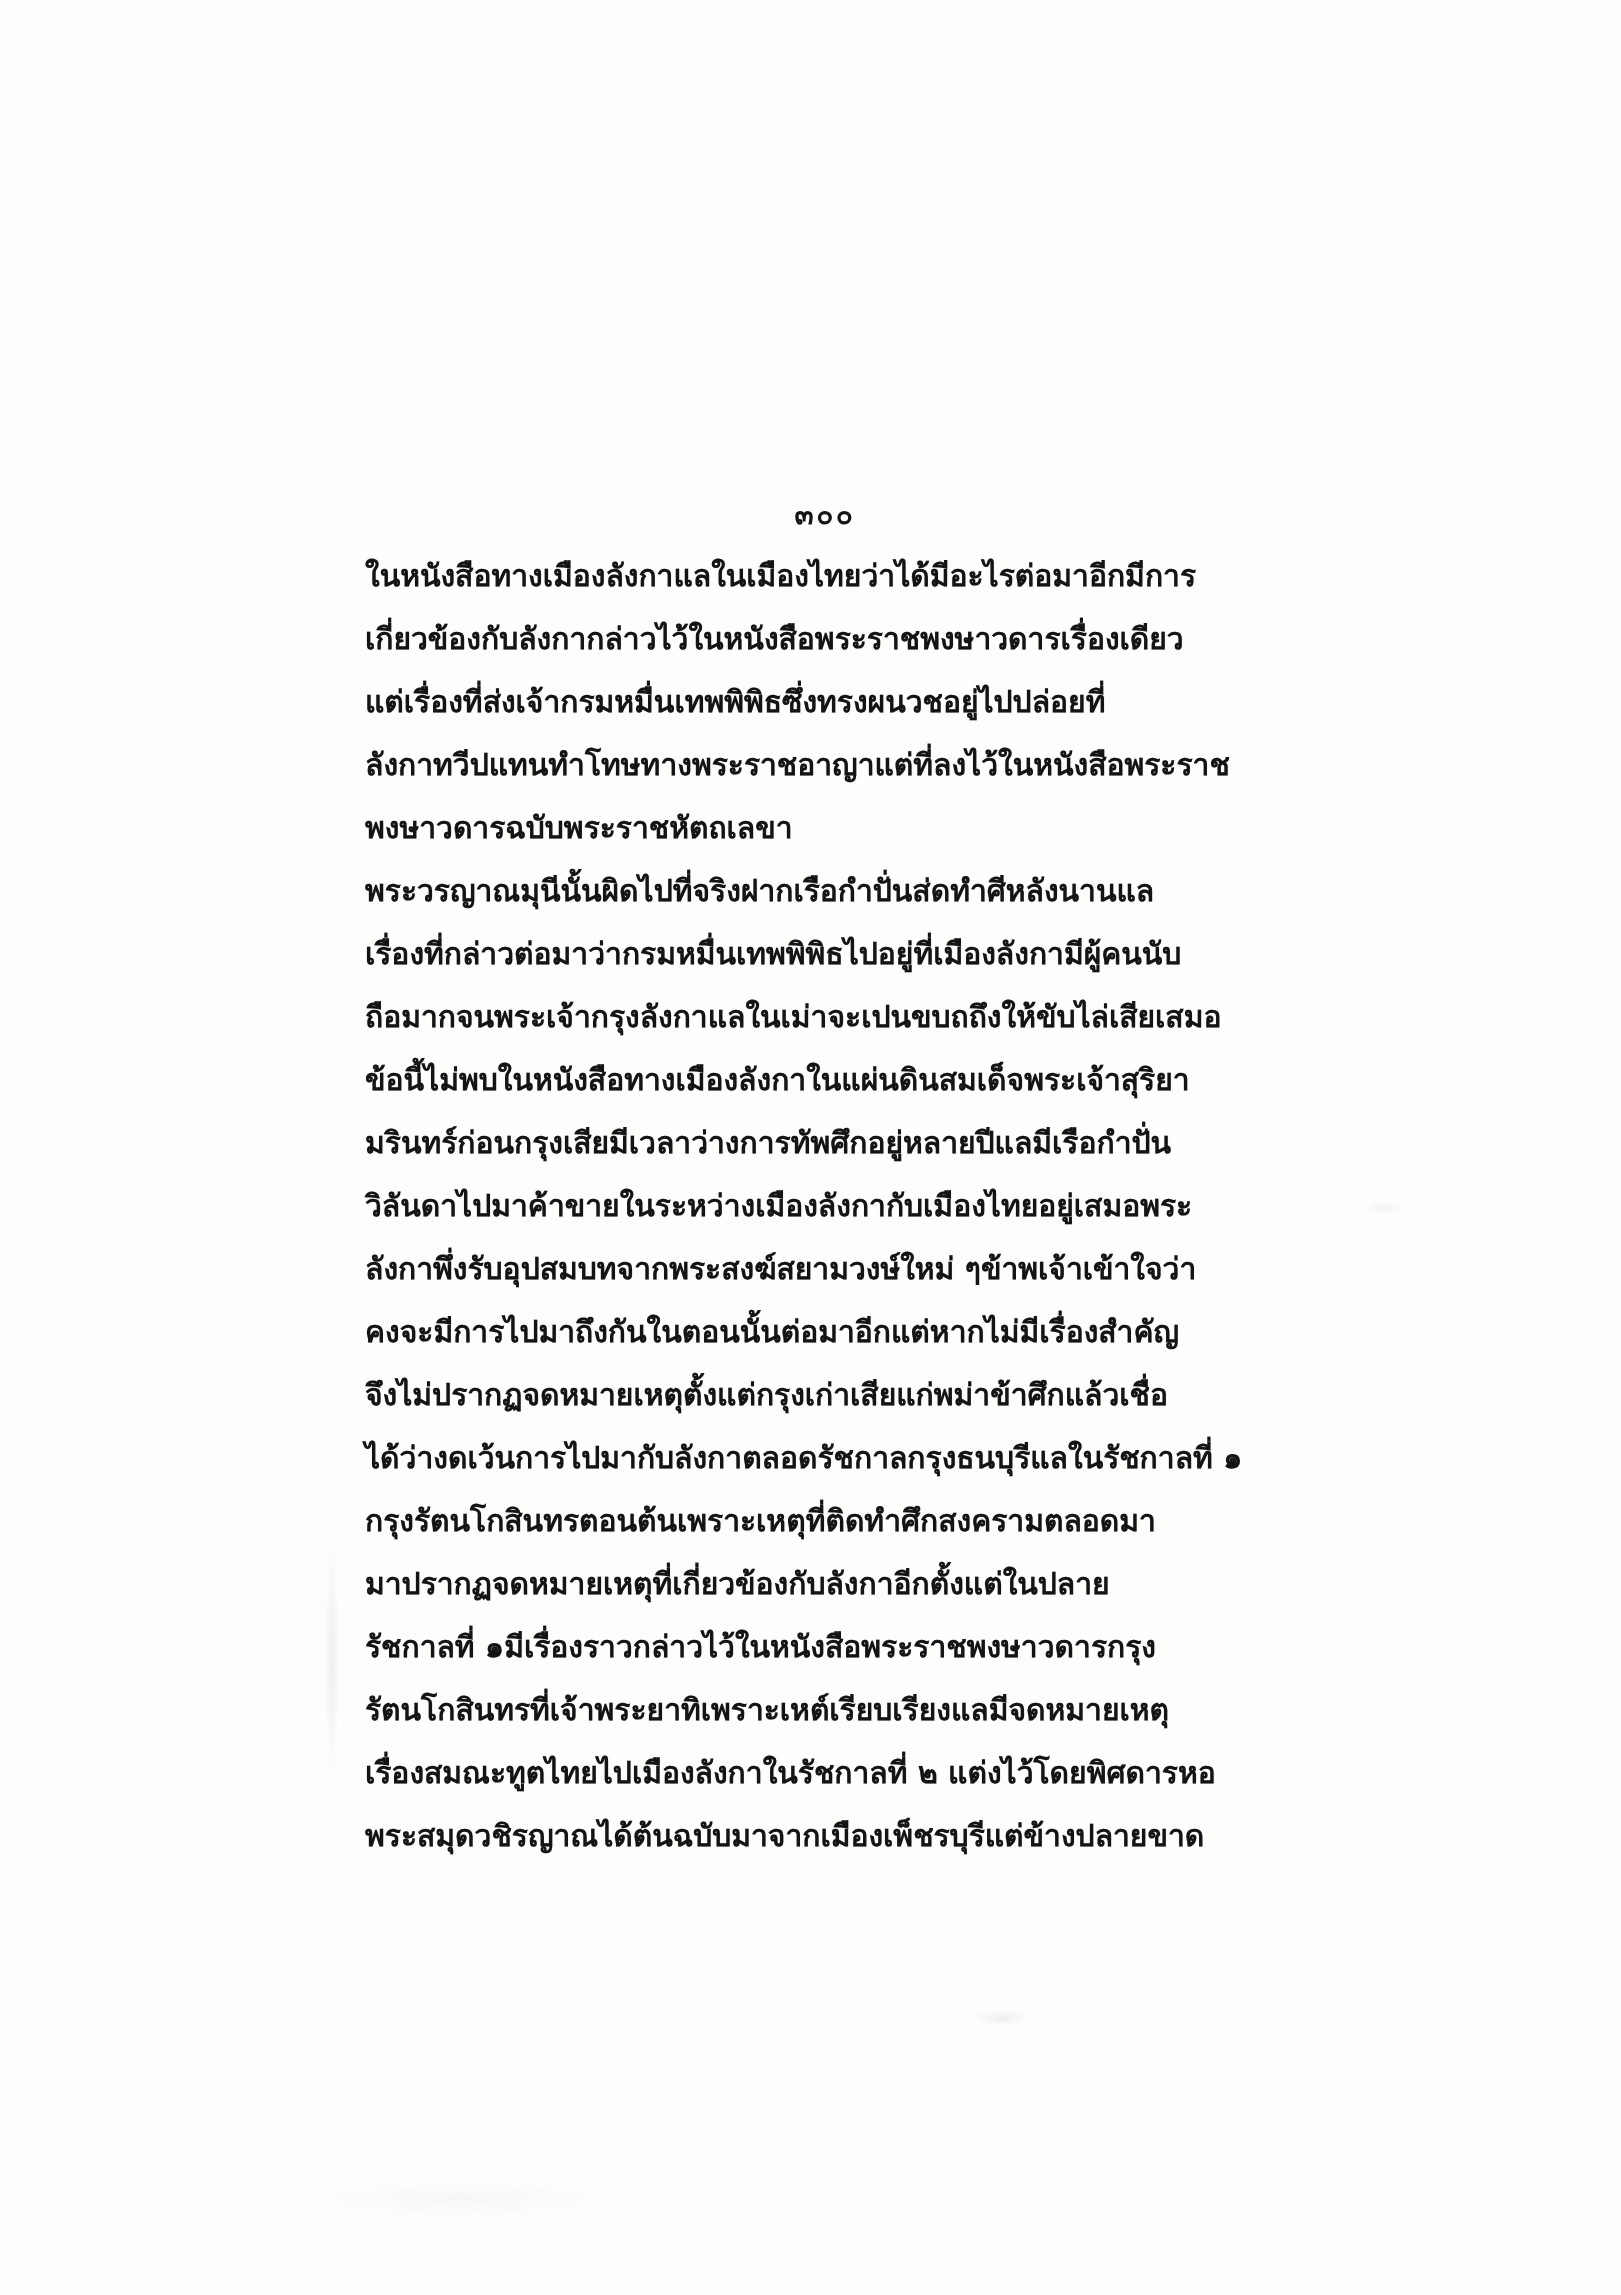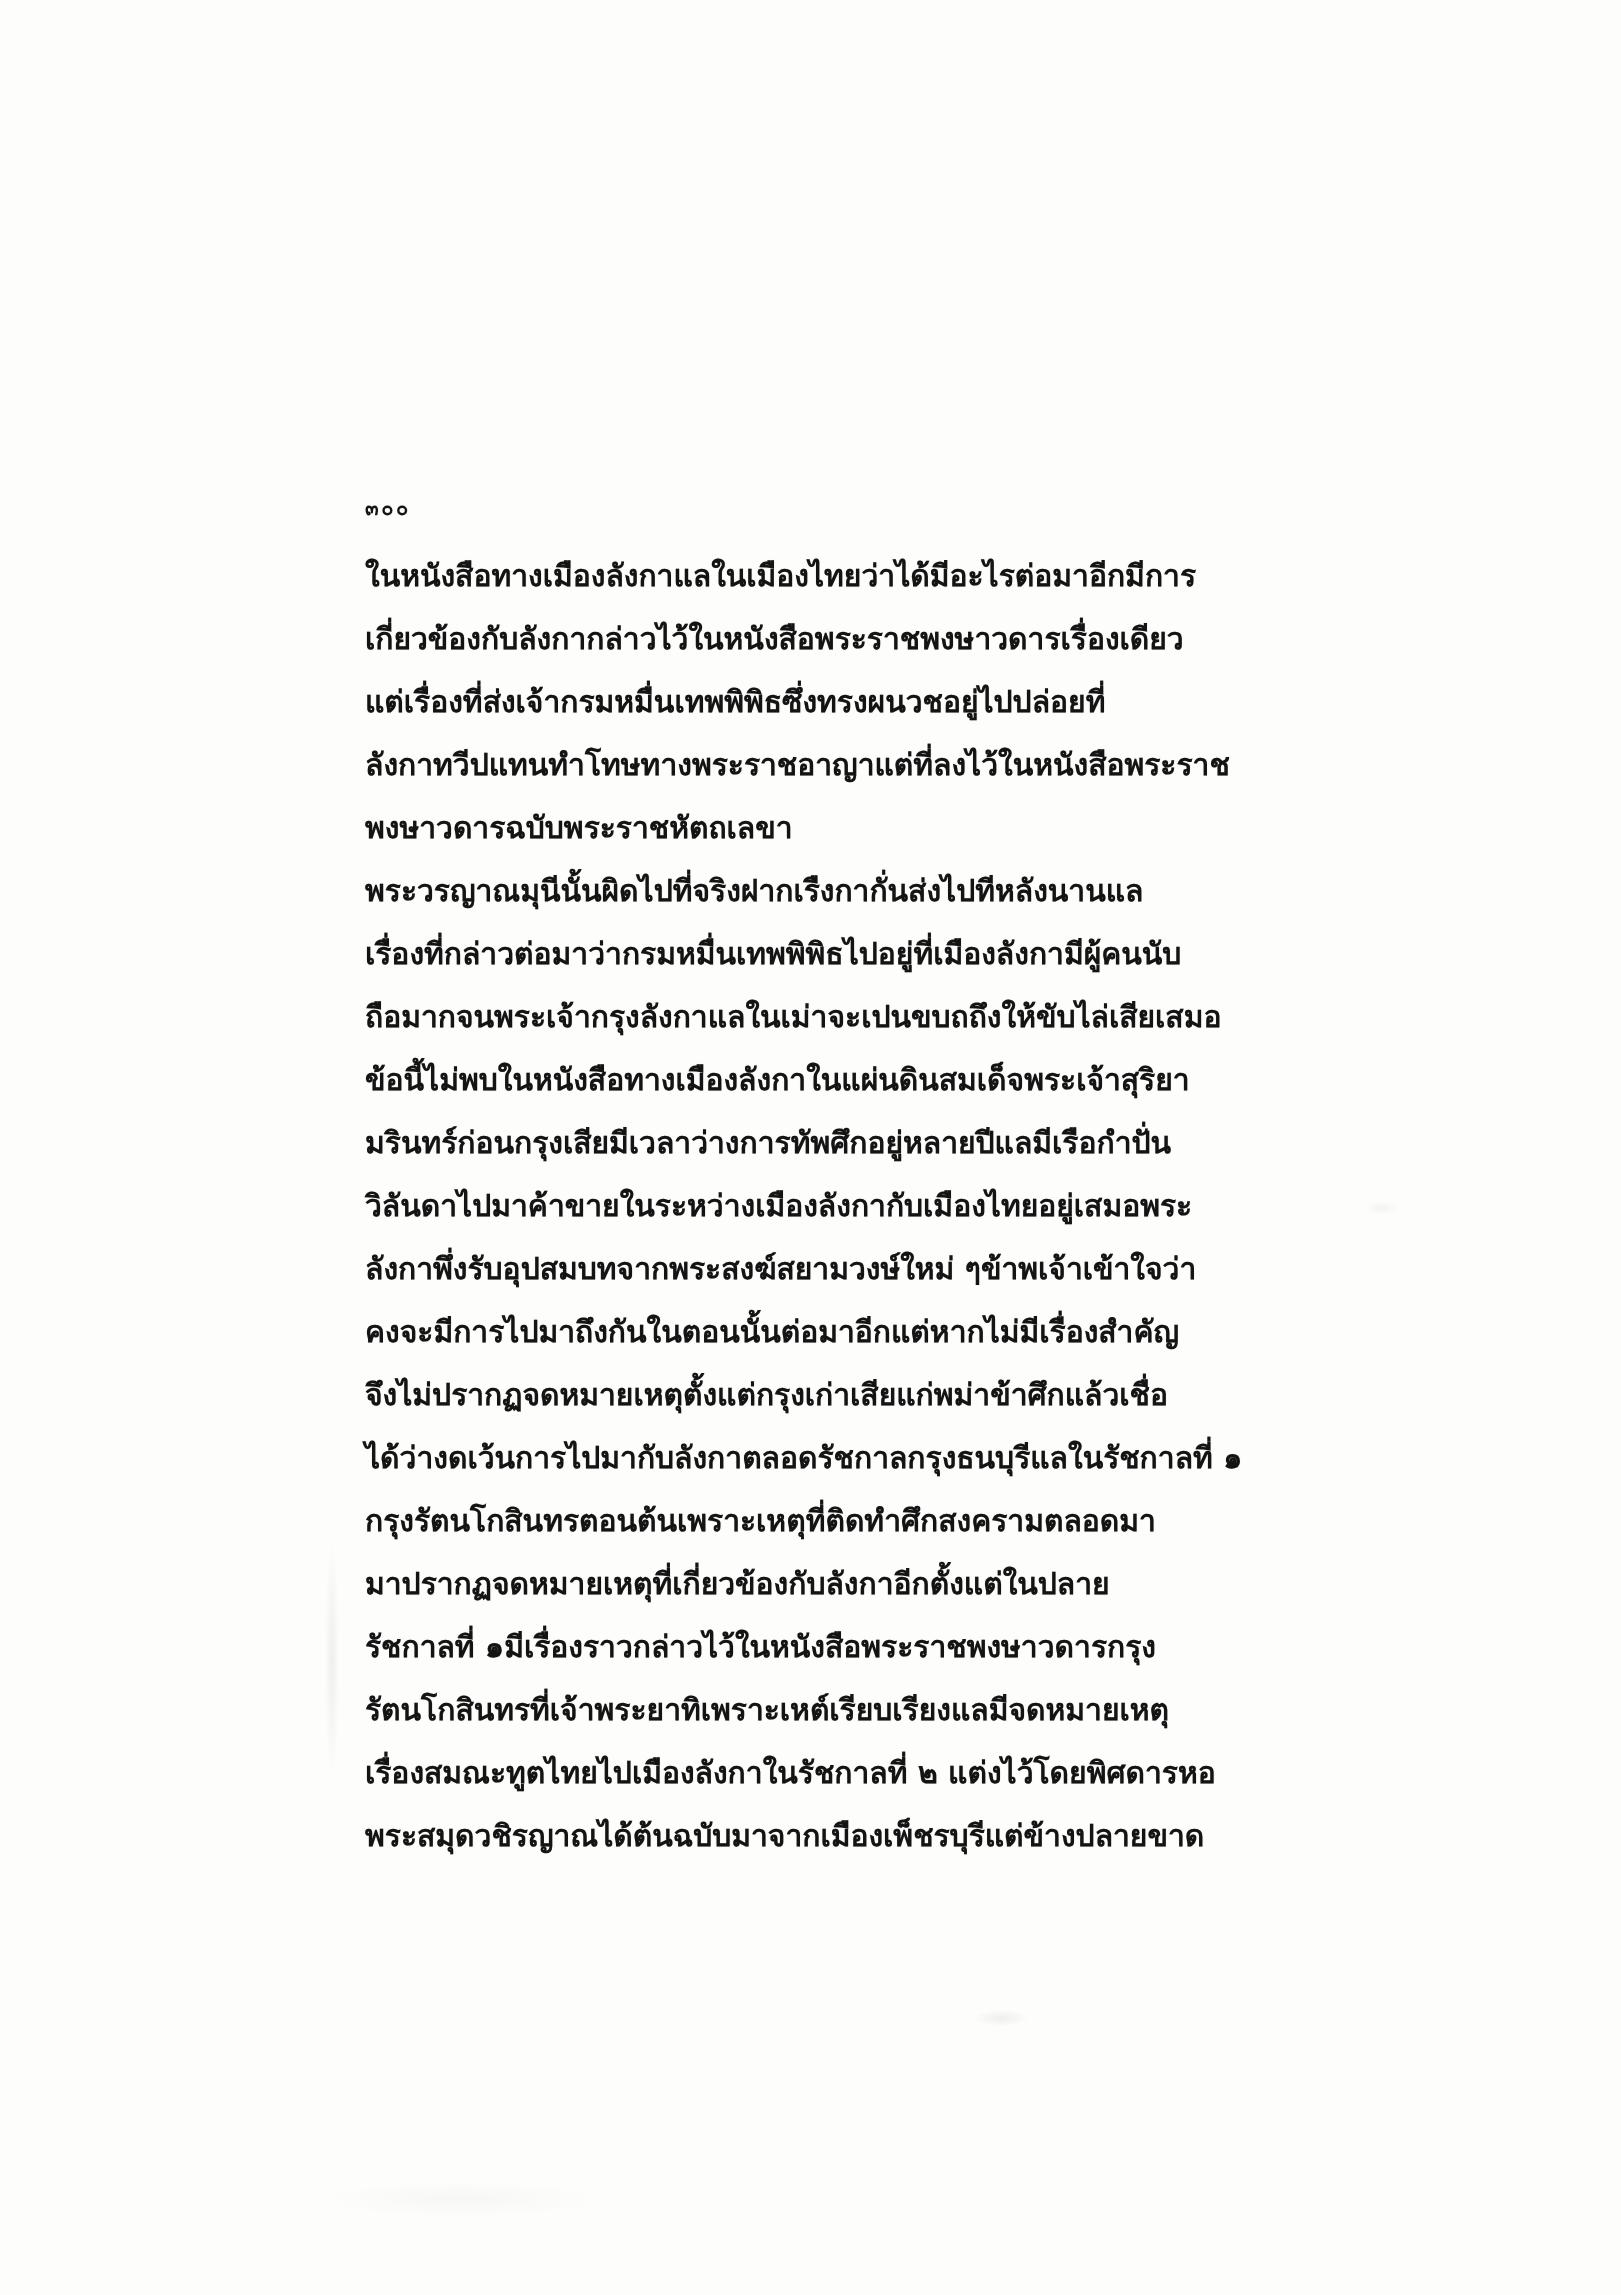--- a/index.html
+++ b/index.html
@@ -29,21 +29,22 @@
       radial-gradient(ellipse 10.5px 171px at 332px 1659px, rgba(110,110,110,0.10), transparent 70%),
       radial-gradient(ellipse 39px 12px at 1001px 2018px, rgba(110,110,110,0.10), transparent 70%),
       radial-gradient(ellipse 26px 9.2px at 1382px 1208px, rgba(120,120,120,0.08), transparent 70%),
       radial-gradient(ellipse 197px 26px at 461px 2199px, rgba(130,130,130,0.05), transparent 70%);
   }
   .page-number {
     position: absolute;
     top: 492px;
     left: 365px;
     width: 920px;
-    font-size: 20px;
+    text-align: center;
+    font-size: 28px;
     font-weight: 700;
     color: #141414;
     letter-spacing: 2.6px;
   }
   .text-block {
     position: absolute;
     top: 544px;
     left: 365px;
     width: 920px;
     color: #141414;
@@ -67,21 +68,21 @@
 <body>
 
 <div class="scan-page">
   <div class="page-number">๓๐๐</div>
   <div class="text-block" style="color: rgb(20, 20, 20);">
       <div class="line"><span class="seg">ในหนังสือทางเมืองลังกาแลในเมืองไทย</span><span class="seg">ว่าได้มีอะไรต่อมาอีก</span><span class="seg">มีการ</span></div>
       <div class="line"><span class="seg">เกี่ยวข้องกับลังกา</span><span class="seg">กล่าวไว้ในหนังสือพระราชพงษาวดารเรื่องเดียว</span></div>
       <div class="line"><span class="seg">แต่เรื่องที่ส่งเจ้ากรมหมื่นเทพพิพิธ</span><span class="seg">ซึ่งทรงผนวชอยู่</span><span class="seg">ไปปล่อยที่</span></div>
       <div class="line"><span class="seg">ลังกาทวีปแทนทำโทษทางพระราชอาญา</span><span class="seg">แต่ที่ลงไว้ในหนังสือพระราช</span></div>
       <div class="line"><span class="seg">พงษาวดารฉบับพระราชหัตถเลขา</span></div>
-      <div class="line"><span class="seg">พระวรญาณมุนีนั้นผิดไป</span><span class="seg">ที่จริงฝากเรืงกากั่นส่งไปทีหลังนาน</span><span class="seg">แล</span></div>
+      <div class="line"><span class="seg">พระวรญาณมุนีนั้นผิดไป</span><span class="seg">ที่จริงฝากเรือกำปั่นส่ดทำศีหลังนาน</span><span class="seg">แล</span></div>
       <div class="line"><span class="seg">เรื่องที่กล่าวต่อมาว่า</span><span class="seg">กรมหมื่นเทพพิพิธไปอยู่ที่เมืองลังกา</span><span class="seg">มีผู้คนนับ</span></div>
       <div class="line"><span class="seg">ถือมาก</span><span class="seg">จนพระเจ้ากรุงลังกาแลในเม่าจะเปนขบถ</span><span class="seg">ถึงให้ขับไล่เสีย</span><span class="seg">เสมอ</span></div>
       <div class="line"><span class="seg">ข้อนี้</span><span class="seg">ไม่พบในหนังสือทางเมืองลังกา</span><span class="seg">ในแผ่นดินสมเด็จพระเจ้าสุริยา</span></div>
       <div class="line"><span class="seg">มรินทร์</span><span class="seg">ก่อนกรุงเสีย</span><span class="seg">มีเวลาว่างการทัพศึกอยู่หลายปี</span><span class="seg">แลมีเรือกำปั่น</span></div>
       <div class="line"><span class="seg">วิลันดาไปมาค้าขายในระหว่างเมืองลังกากับเมืองไทยอยู่เสมอ</span><span class="seg">พระ</span></div>
       <div class="line"><span class="seg">ลังกาพึ่งรับอุปสมบทจากพระสงฆ์สยามวงษ์ใหม่ ๆ</span><span class="seg">ข้าพเจ้าเข้าใจว่า</span></div>
       <div class="line"><span class="seg">คงจะมีการไปมาถึงกันในตอนนั้นต่อมาอีก</span><span class="seg">แต่หากไม่มีเรื่องสำคัญ</span></div>
       <div class="line"><span class="seg">จึงไม่ปรากฏจดหมายเหตุ</span><span class="seg">ตั้งแต่กรุงเก่าเสียแก่พม่าข้าศึกแล้ว</span><span class="seg">เชื่อ</span></div>
       <div class="line"><span class="seg">ได้ว่า</span><span class="seg">งดเว้นการไปมากับลังกาตลอดรัชกาลกรุงธนบุรี</span><span class="seg">แลในรัชกาลที่ ๑</span></div>
       <div class="line"><span class="seg">กรุงรัตนโกสินทรตอนต้น</span><span class="seg">เพราะเหตุที่ติดทำศึกสงครามตลอดมา</span></div>

